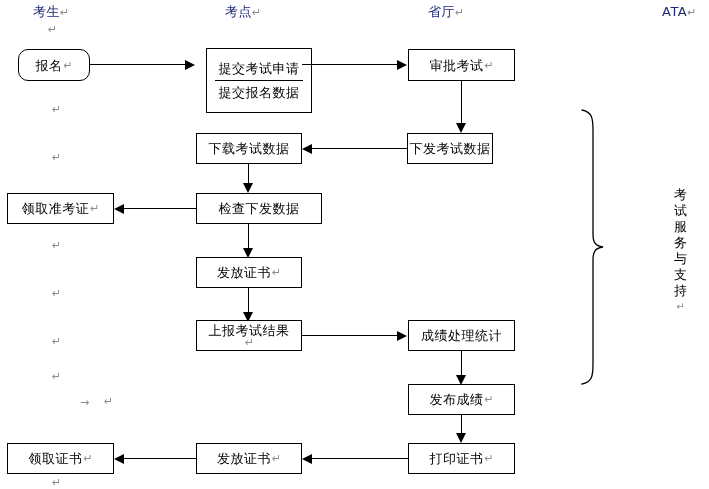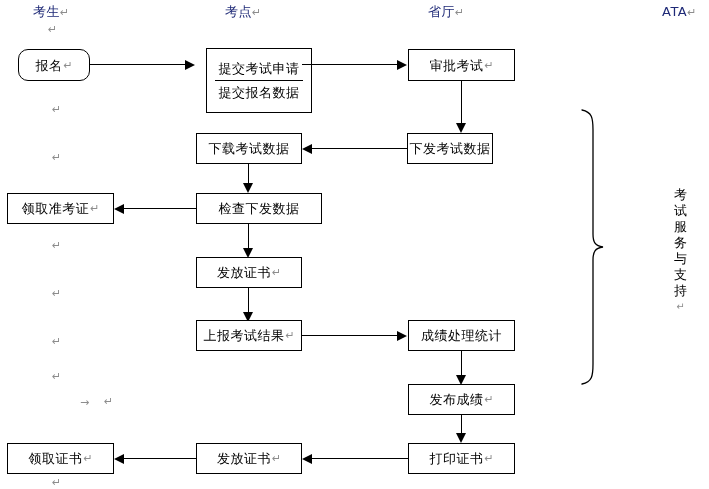--- a/index.html
+++ b/index.html
@@ -216,21 +216,21 @@
   <div class="arrow down" style="left:243px; top:248px;"></div>
 
   <div class="box" style="left:196px; top:257px; width:106px; height:31px;">
     <span>发放证书</span>
       <span class="pilcrow">↵</span>
   </div>
 
   <div class="line-v" style="left:248px; top:288px; height:24px;"></div>
   <div class="arrow down" style="left:243px; top:312px;"></div>
 
-  <div class="box" style="left:196px; top:320px; width:106px; height:31px;">
+  <div class="box" style="left:196px; top:320px; width:106px; height:31px;flex-direction:column;">
     <span>上报考试结果</span>
       <span class="pilcrow">↵</span>
   </div>
 
   <div class="line-h" style="left:302px; top:335px; width:95px;"></div>
   <div class="arrow right" style="left:397px; top:331px;"></div>
 
   <div class="box" style="left:408px; top:320px; width:107px; height:31px;">
     <span>成绩处理统计</span>
   </div>

